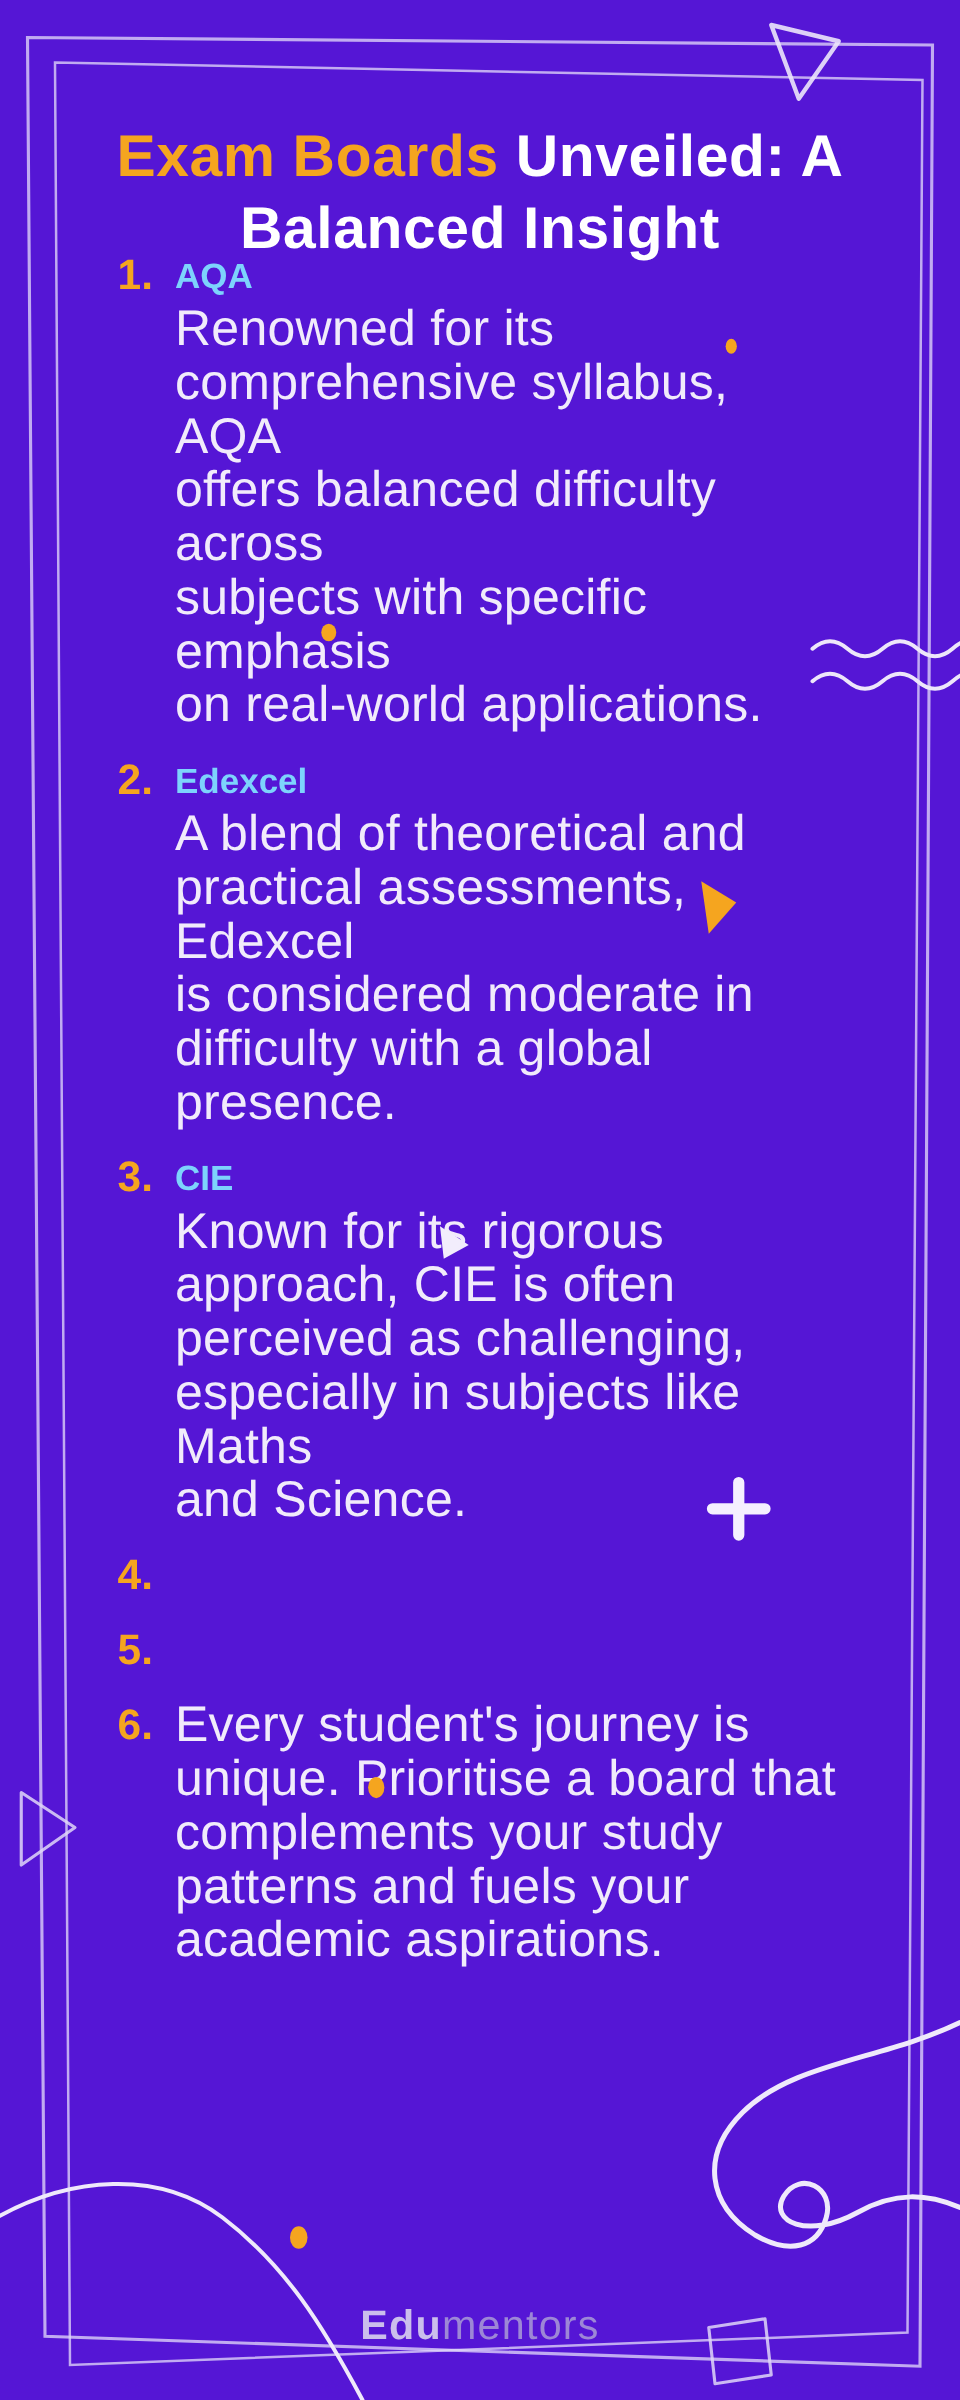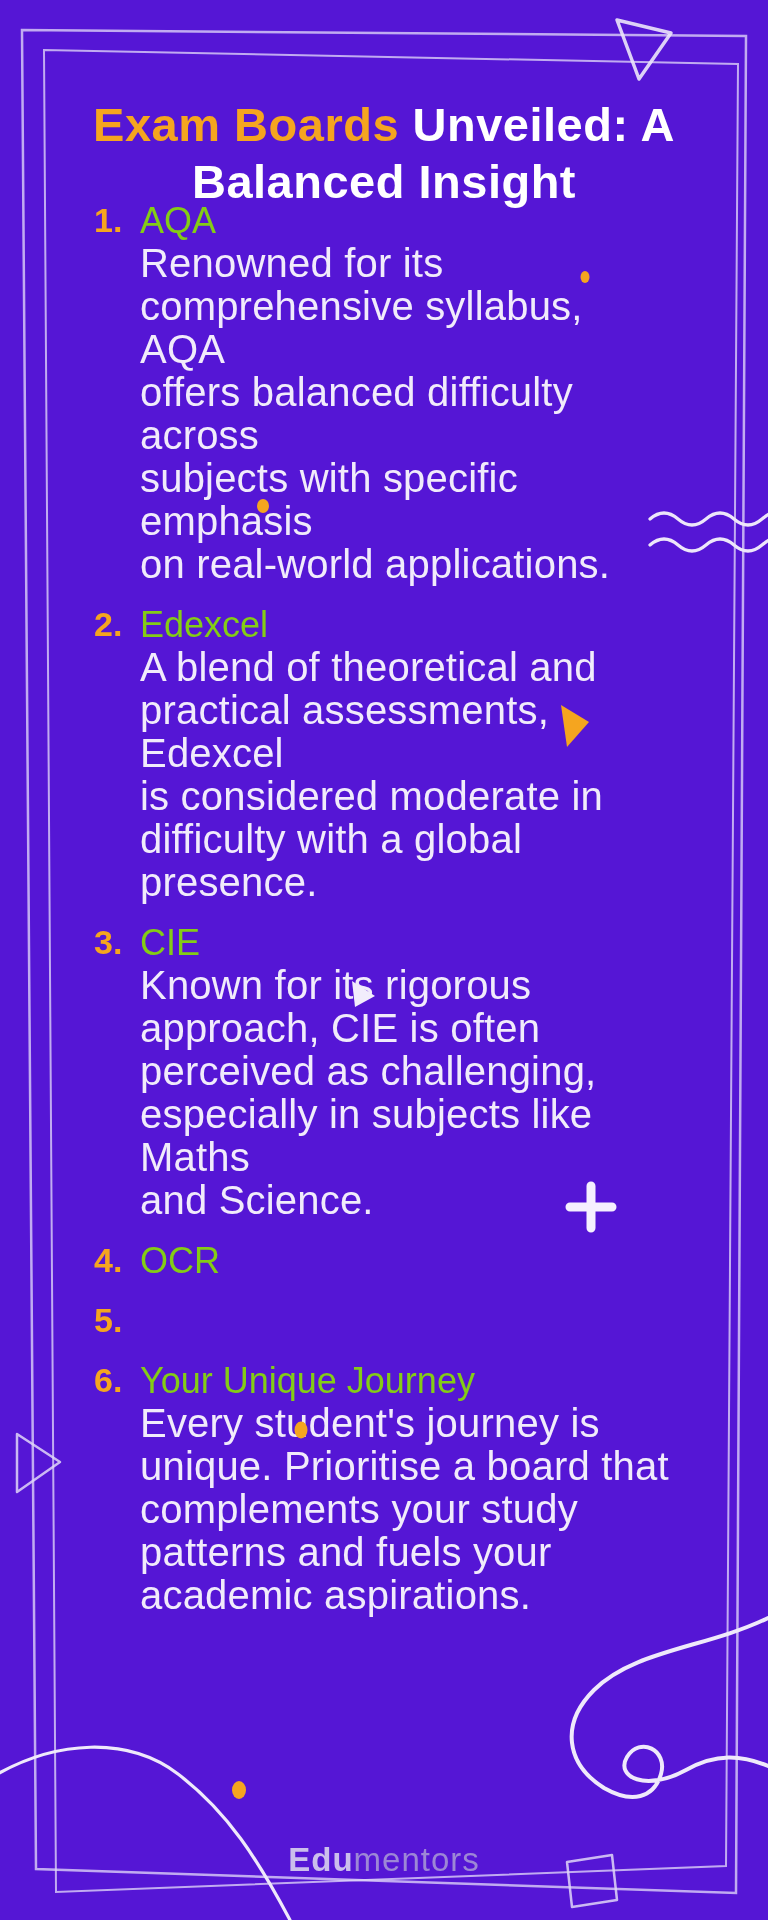--- a/index.html
+++ b/index.html
@@ -22,21 +22,21 @@
 
   .content{position:absolute;left:0;top:0;width:768px;z-index:2;}
 
   .title{position:absolute;top:64px;left:0;width:768px;text-align:center;
          font-weight:700;font-size:47px;line-height:57px;color:#FFFFFF;letter-spacing:.5px;margin-top:32px;}
   .title .hl{color:#F5A51F;}
 
   .list{position:absolute;left:92px;top:199px;width:580px;display:flex;flex-direction:column;gap:17px;}
   .item{display:grid;grid-template-columns:48px 1fr;}
   .num{font-weight:700;font-size:34px;line-height:43px;color:#F5A51F;padding-left:2px;}
-  .heading{font-size:36px;line-height:43px;color:#84cc16;}
+  .heading{font-size:28px;line-height:43px;color:#7dd3fc;font-weight:bold;}
   .body{font-size:40px;line-height:43px;color:#F1EBFB;white-space:pre-line;letter-spacing:.2px;}
 
   .brand{position:absolute;left:0;top:1841px;width:768px;text-align:center;
          font-size:33px;letter-spacing:1px;}
   .brand .b{font-weight:700;color:#CBBEEC;}
   .brand .l{font-weight:400;color:#9D87D6;}
 </style>
 </head>
 <body>
 
@@ -97,34 +97,32 @@
 approach, CIE is often
 perceived as challenging,
 especially in subjects like Maths
 and Science.</div>
         </div>
       </div>
 
       <div class="item">
         <div class="num">4.</div>
         <div>
-          <div class="heading">OCR</div>
         </div>
       </div>
 
       <div class="item">
         <div class="num">5.</div>
         <div>
         </div>
       </div>
 
       <div class="item">
         <div class="num">6.</div>
         <div>
-          <div class="heading">Your Unique Journey</div>
           <div class="body">Every student's journey is
 unique. Prioritise a board that
 complements your study
 patterns and fuels your
 academic aspirations.</div>
         </div>
       </div>
 
     </div>
 

